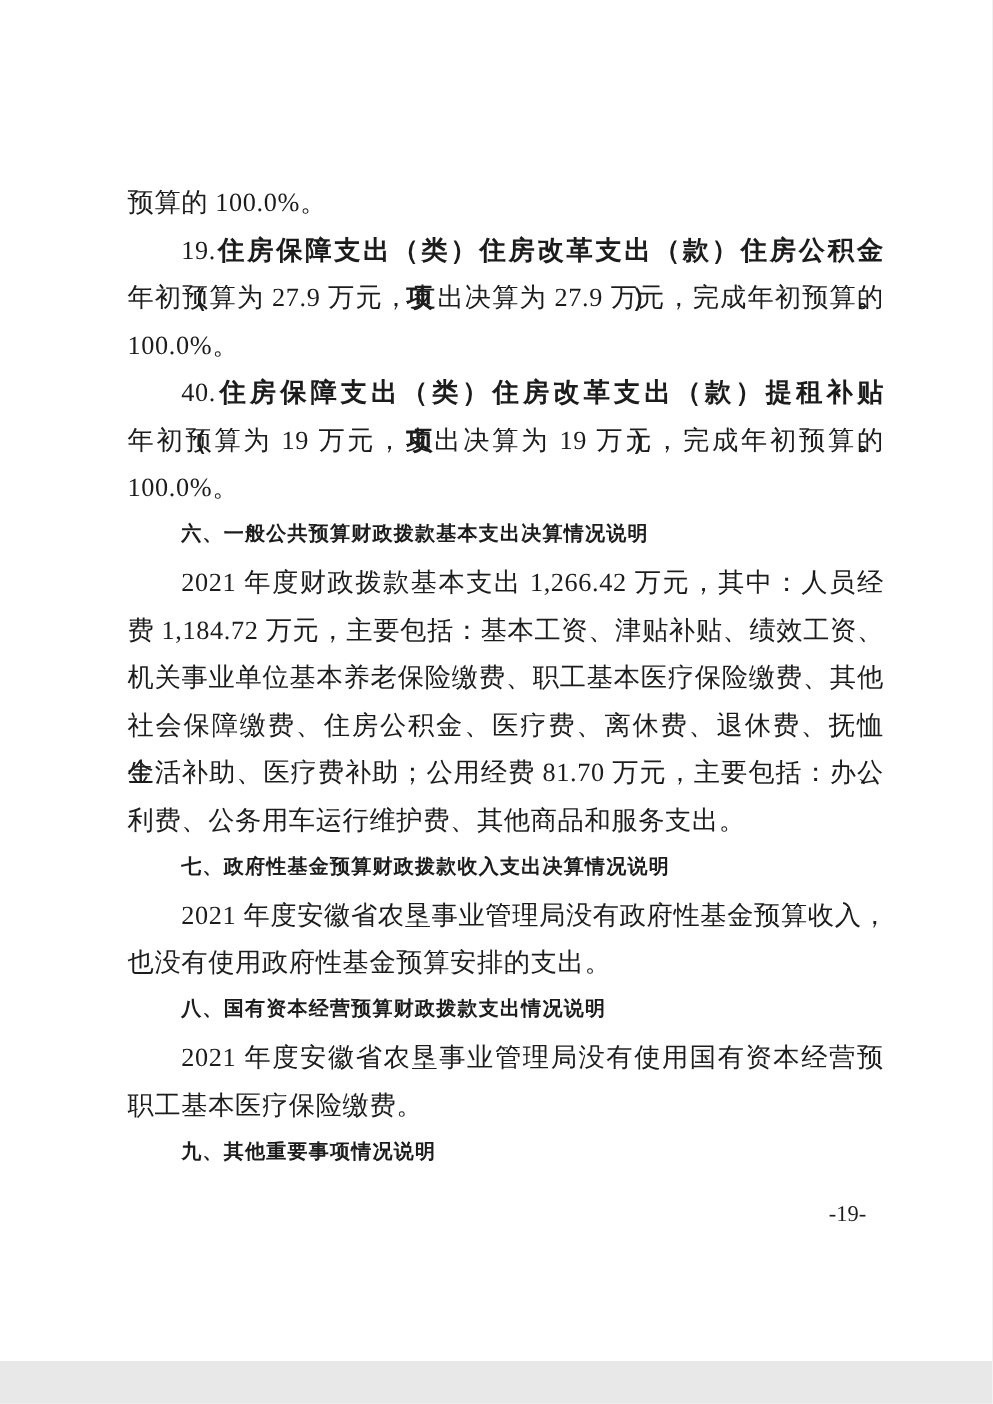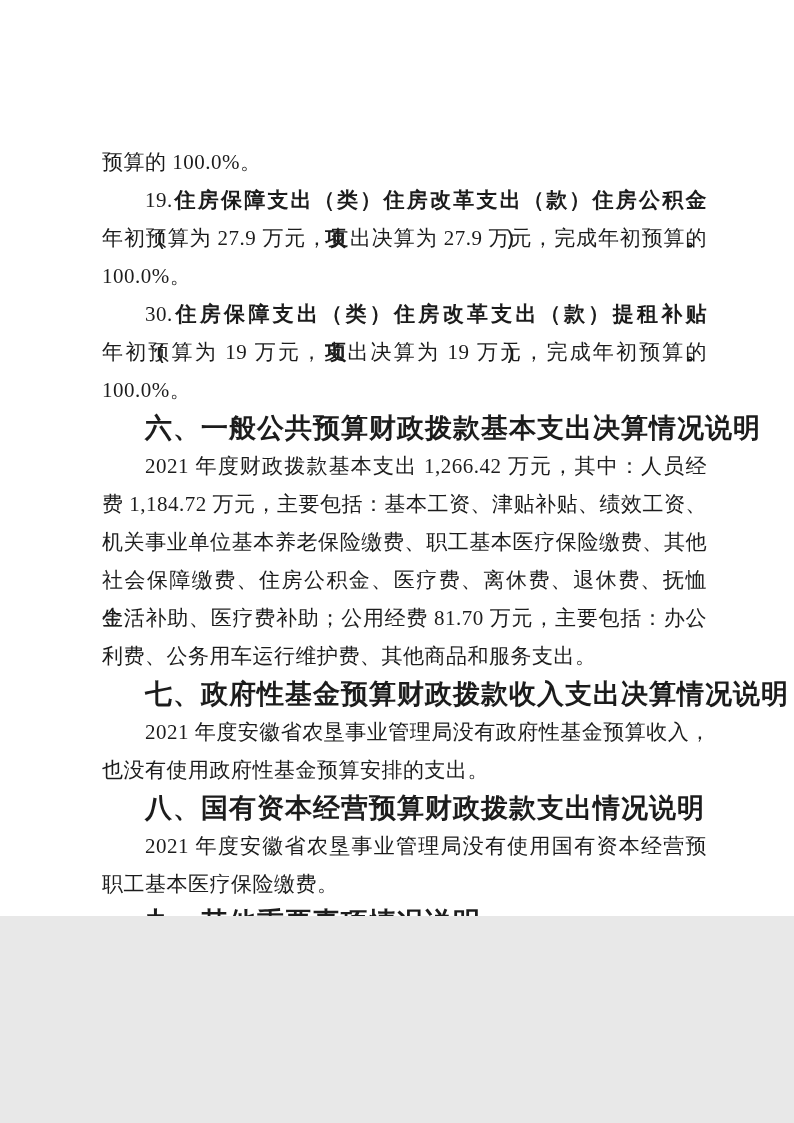--- a/index.html
+++ b/index.html
@@ -1,19 +1,19 @@
 <!DOCTYPE html>
 <html><head>
 <meta charset="utf-8">
 <style>
   html, body { margin: 0; padding: 0; background: #e8e8e8; }
   .page {
     position: relative;
     width: 794px;
-    height: 916px;
+    height: 1089px;
     margin: 0 auto;
     background: #ffffff;
     overflow: hidden;
     font-family: "Liberation Serif", "DejaVu Serif", serif;
     color: #1c1c1c;
   }
   .text-block {
     position: absolute;
     left: 102px;
     top: 143px;
@@ -29,21 +29,21 @@
   .line.justify {
     white-space: normal;
     text-align: justify;
     text-align-last: justify;
     text-justify: inter-character;
   }
   .line.indent { padding-left: 43px; }
   .line.heading {
     font-family: "Liberation Sans", "DejaVu Sans", sans-serif;
     font-weight: bold;
-    font-size: 27px;
+    font-size: 16px;
     letter-spacing: 1px;
   }
   .line span.bold { font-weight: bold; }
   .line span.body { font-weight: normal; }
   .page-number {
     position: absolute;
     left: 648px;
     top: 956px;
     width: 60px;
     height: 30px;
@@ -56,21 +56,21 @@
 </style>
 </head>
 <body>
 
 <div class="page">
   <div class="text-block">
       <div class="line"><span class="body">预算的 100.0%。</span></div>
       <div class="line indent justify"><span class="body">19.</span><span class="bold">住房保障支出（类）住房改革支出（款）住房公积金（项）。</span></div>
       <div class="line justify"><span class="body">年初预算为 27.9 万元，支出决算为 27.9 万元，完成年初预算的</span></div>
       <div class="line"><span class="body">100.0%。</span></div>
-      <div class="line indent justify"><span class="body">30.</span><span class="bold">住房保障支出（类）住房改革支出（款）提租补贴（项）。</span></div>
+      <div class="line indent justify"><span class="body">40.</span><span class="bold">住房保障支出（类）住房改革支出（款）提租补贴（项）。</span></div>
       <div class="line justify"><span class="body">年初预算为 19 万元，支出决算为 19 万元，完成年初预算的</span></div>
       <div class="line"><span class="body">100.0%。</span></div>
       <div class="line indent heading"><span class="heading">六、一般公共预算财政拨款基本支出决算情况说明</span></div>
       <div class="line indent justify"><span class="body">2021 年度财政拨款基本支出 1,266.42 万元，其中：人员经</span></div>
       <div class="line justify"><span class="body">费 1,184.72 万元，主要包括：基本工资、津贴补贴、绩效工资、</span></div>
       <div class="line justify"><span class="body">机关事业单位基本养老保险缴费、职工基本医疗保险缴费、其他</span></div>
       <div class="line justify"><span class="body">社会保障缴费、住房公积金、医疗费、离休费、退休费、抚恤金、</span></div>
       <div class="line justify"><span class="body">生活补助、医疗费补助；公用经费 81.70 万元，主要包括：办公</span></div>
       <div class="line"><span class="body">利费、公务用车运行维护费、其他商品和服务支出。</span></div>
       <div class="line indent heading"><span class="heading">七、政府性基金预算财政拨款收入支出决算情况说明</span></div>

